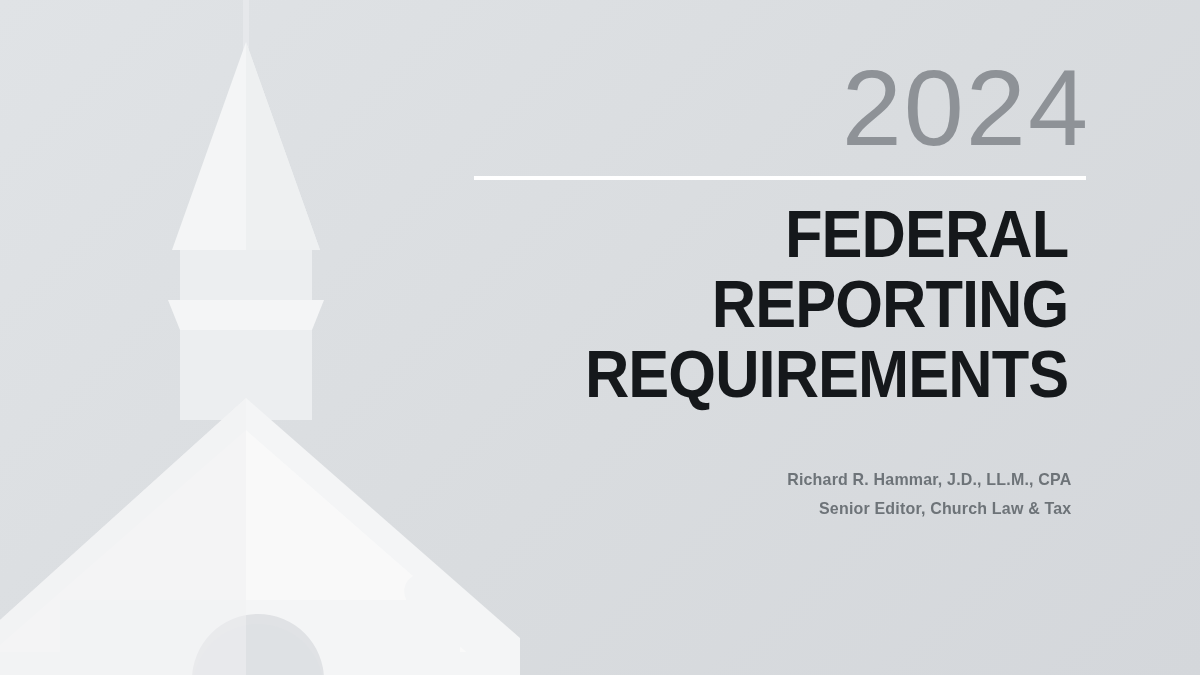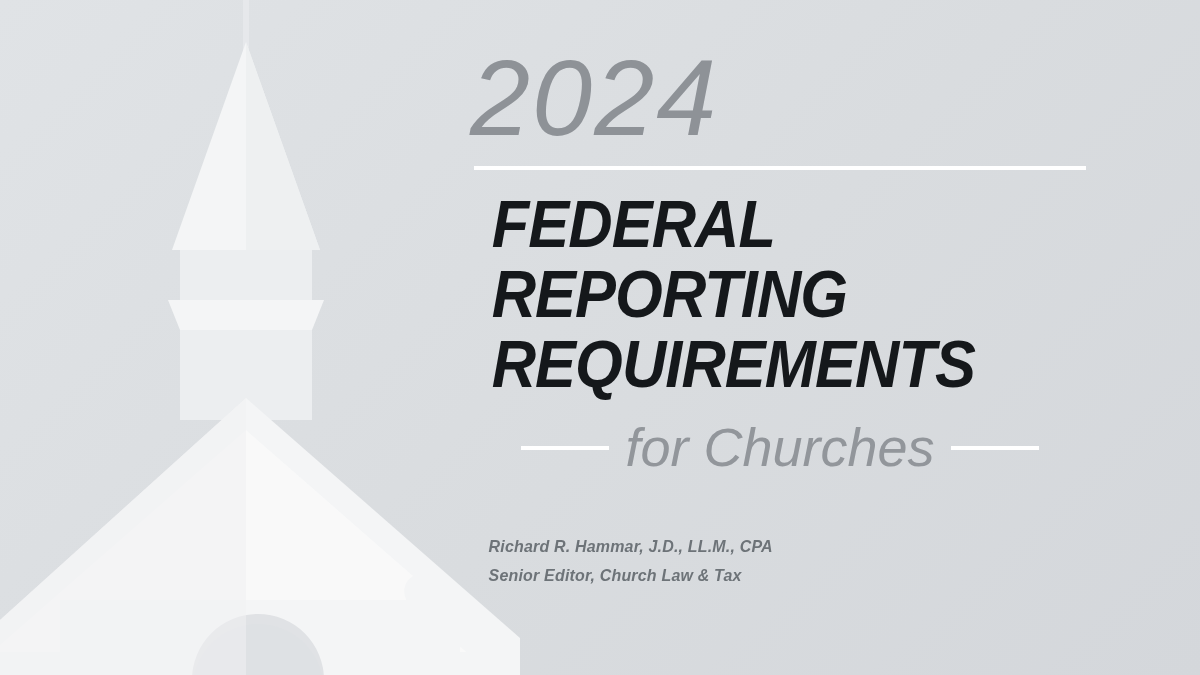--- a/index.html
+++ b/index.html
@@ -29,24 +29,23 @@
     bottom: 0;
     width: 560px;
     height: 675px;
     pointer-events: none;
   }
 
   
   .content {
     position: absolute;
     left: 470px;
-    top: 44px;
+    top: 54px;
     width: 620px;
-    text-align: left;
-    font-style: italic;
+    text-align: right;
   }
 
   .year {
     font-family: "Liberation Sans", sans-serif;
     font-size: 108px;
     line-height: 1.0;
     font-weight: 400;
     color: #8e9297;
     letter-spacing: 2px;
     margin: 0 0 14px 0;
@@ -140,25 +139,20 @@
 
     <div class="year">2024</div>
 
     <div class="rule-top"></div>
 
     <h1 class="main-title">
       <span>FEDERAL REPORTING</span><br>
       <span>REQUIREMENTS</span>
     </h1>
 
-    <div class="sub-row">
-      <span class="rule-side"></span>
-      <span class="subtitle">for Churches</span>
-      <span class="rule-side"></span>
-    </div>
 
     <div class="byline">
       <div>Richard R. Hammar, J.D., LL.M., CPA</div>
       <div>Senior Editor, Church Law &amp; Tax</div>
     </div>
 
   </div>
 </div>
 
 </body></html>

